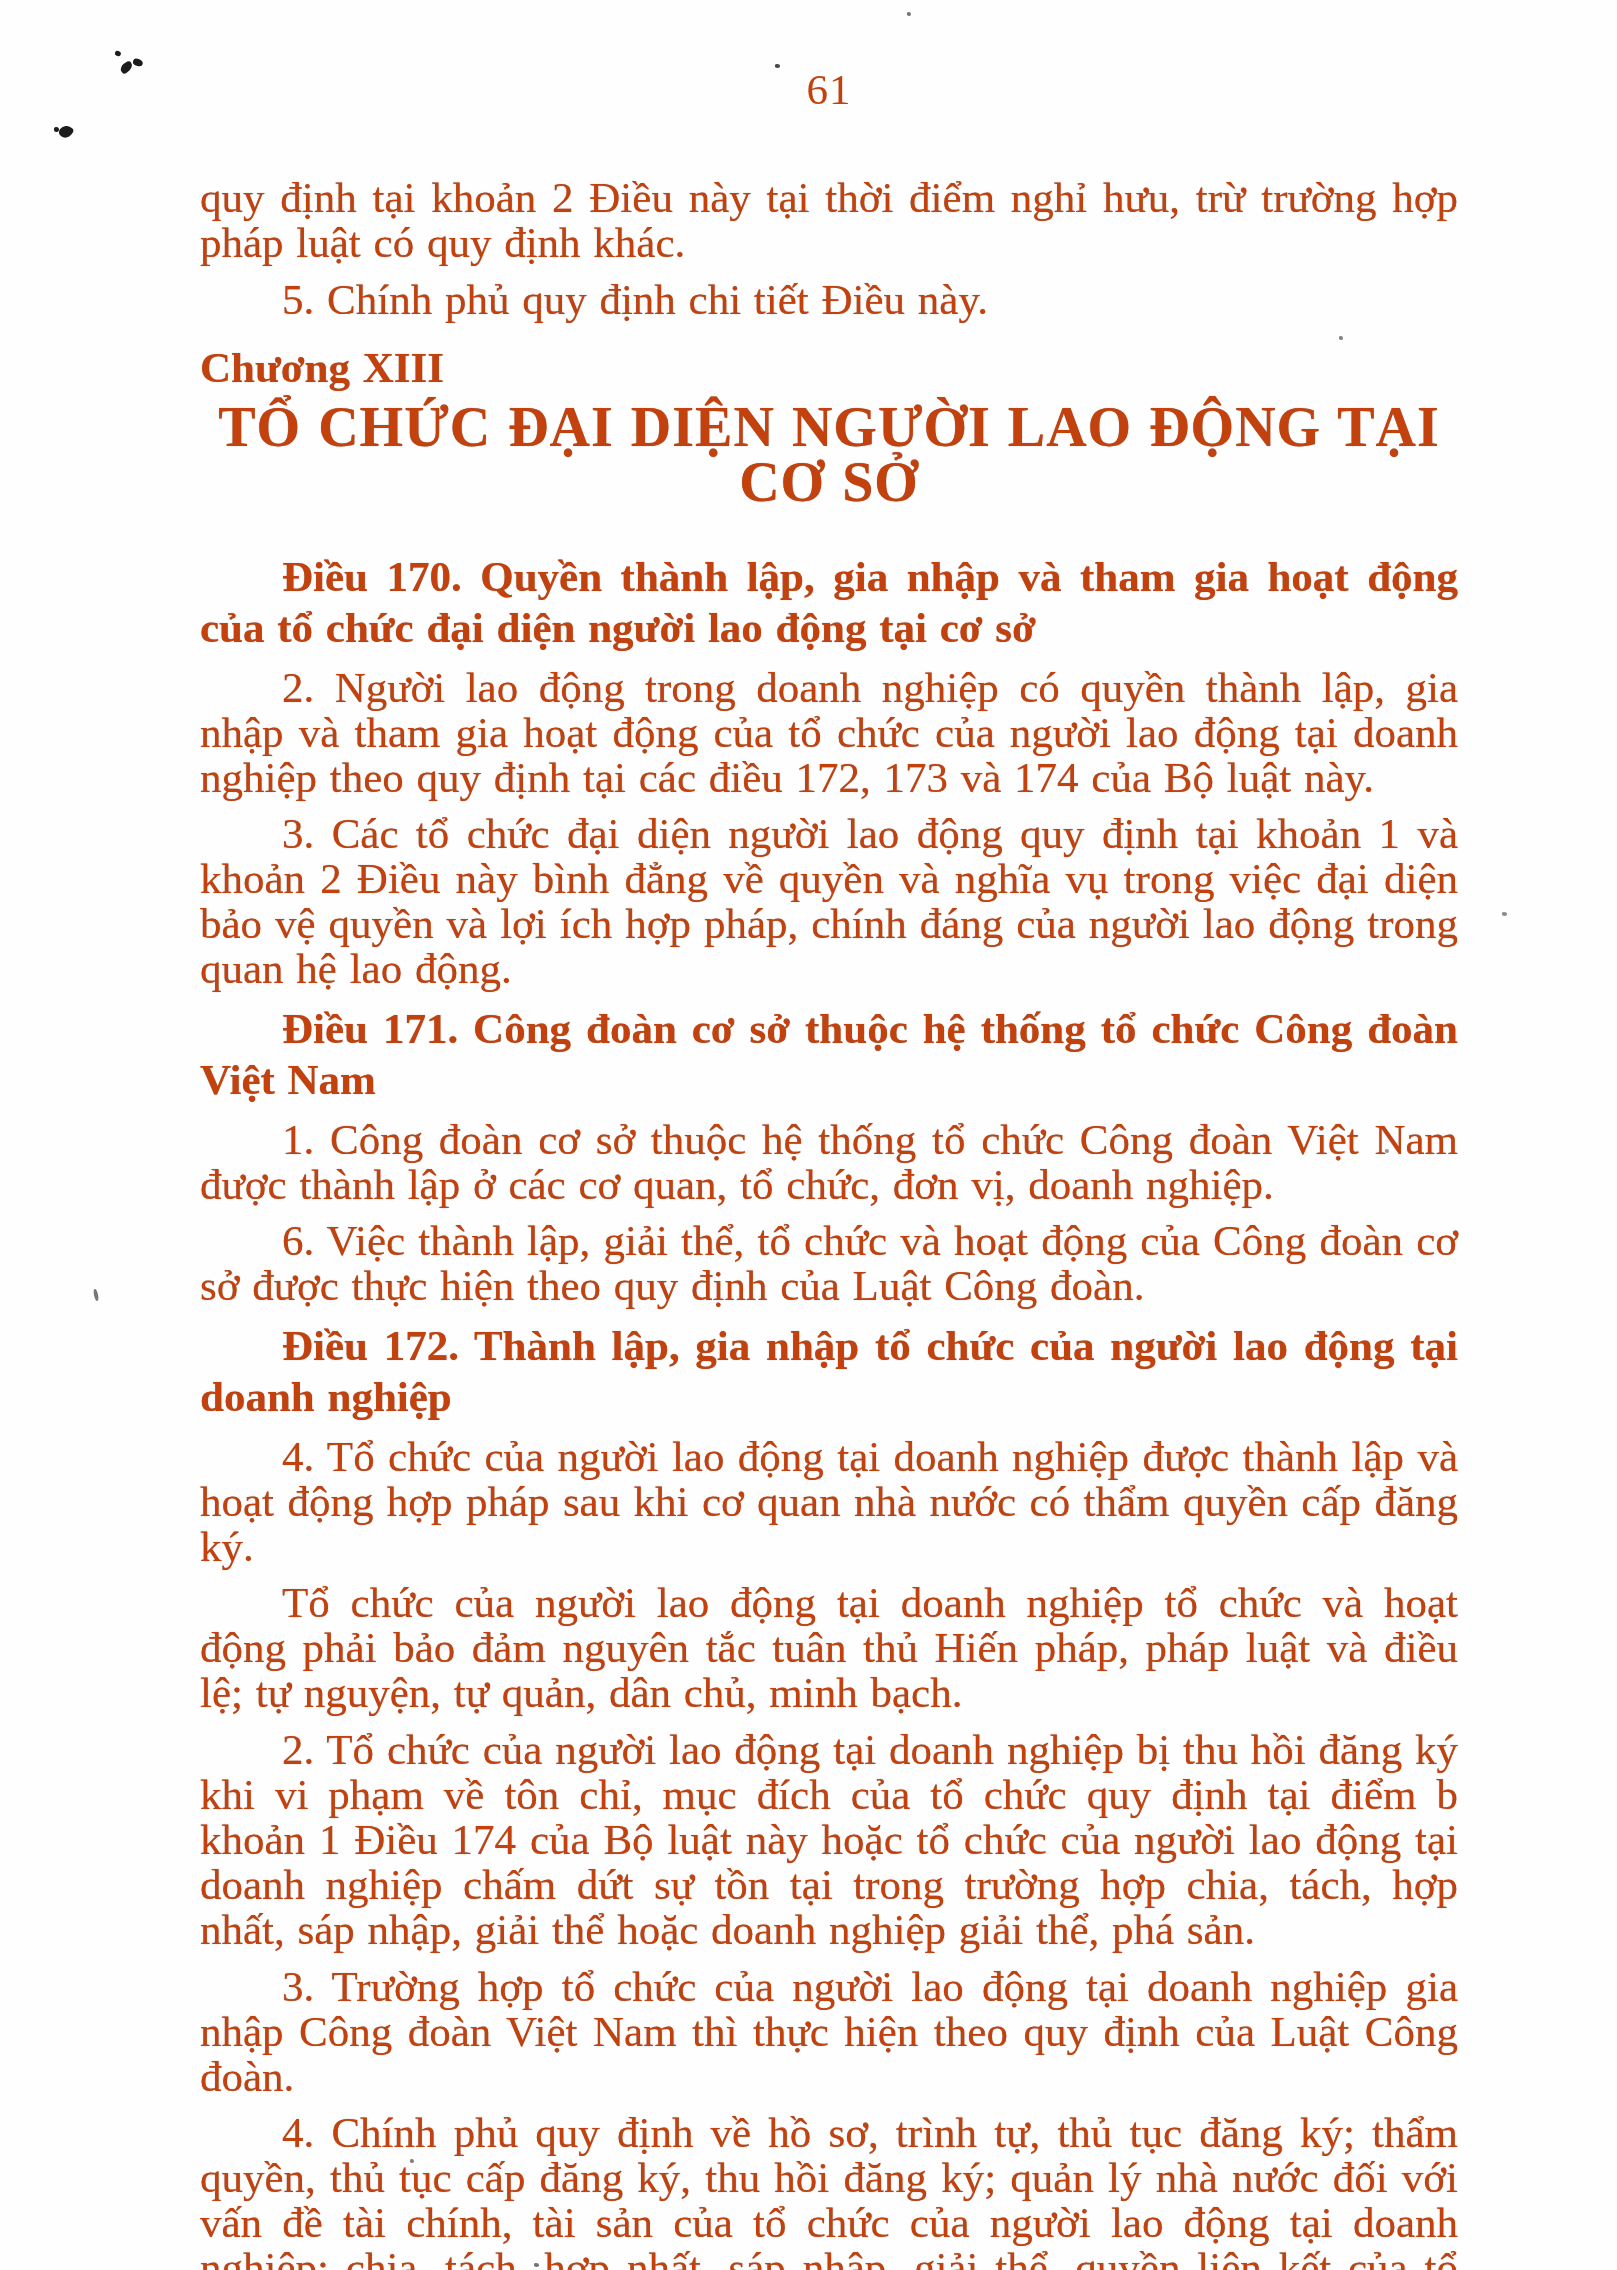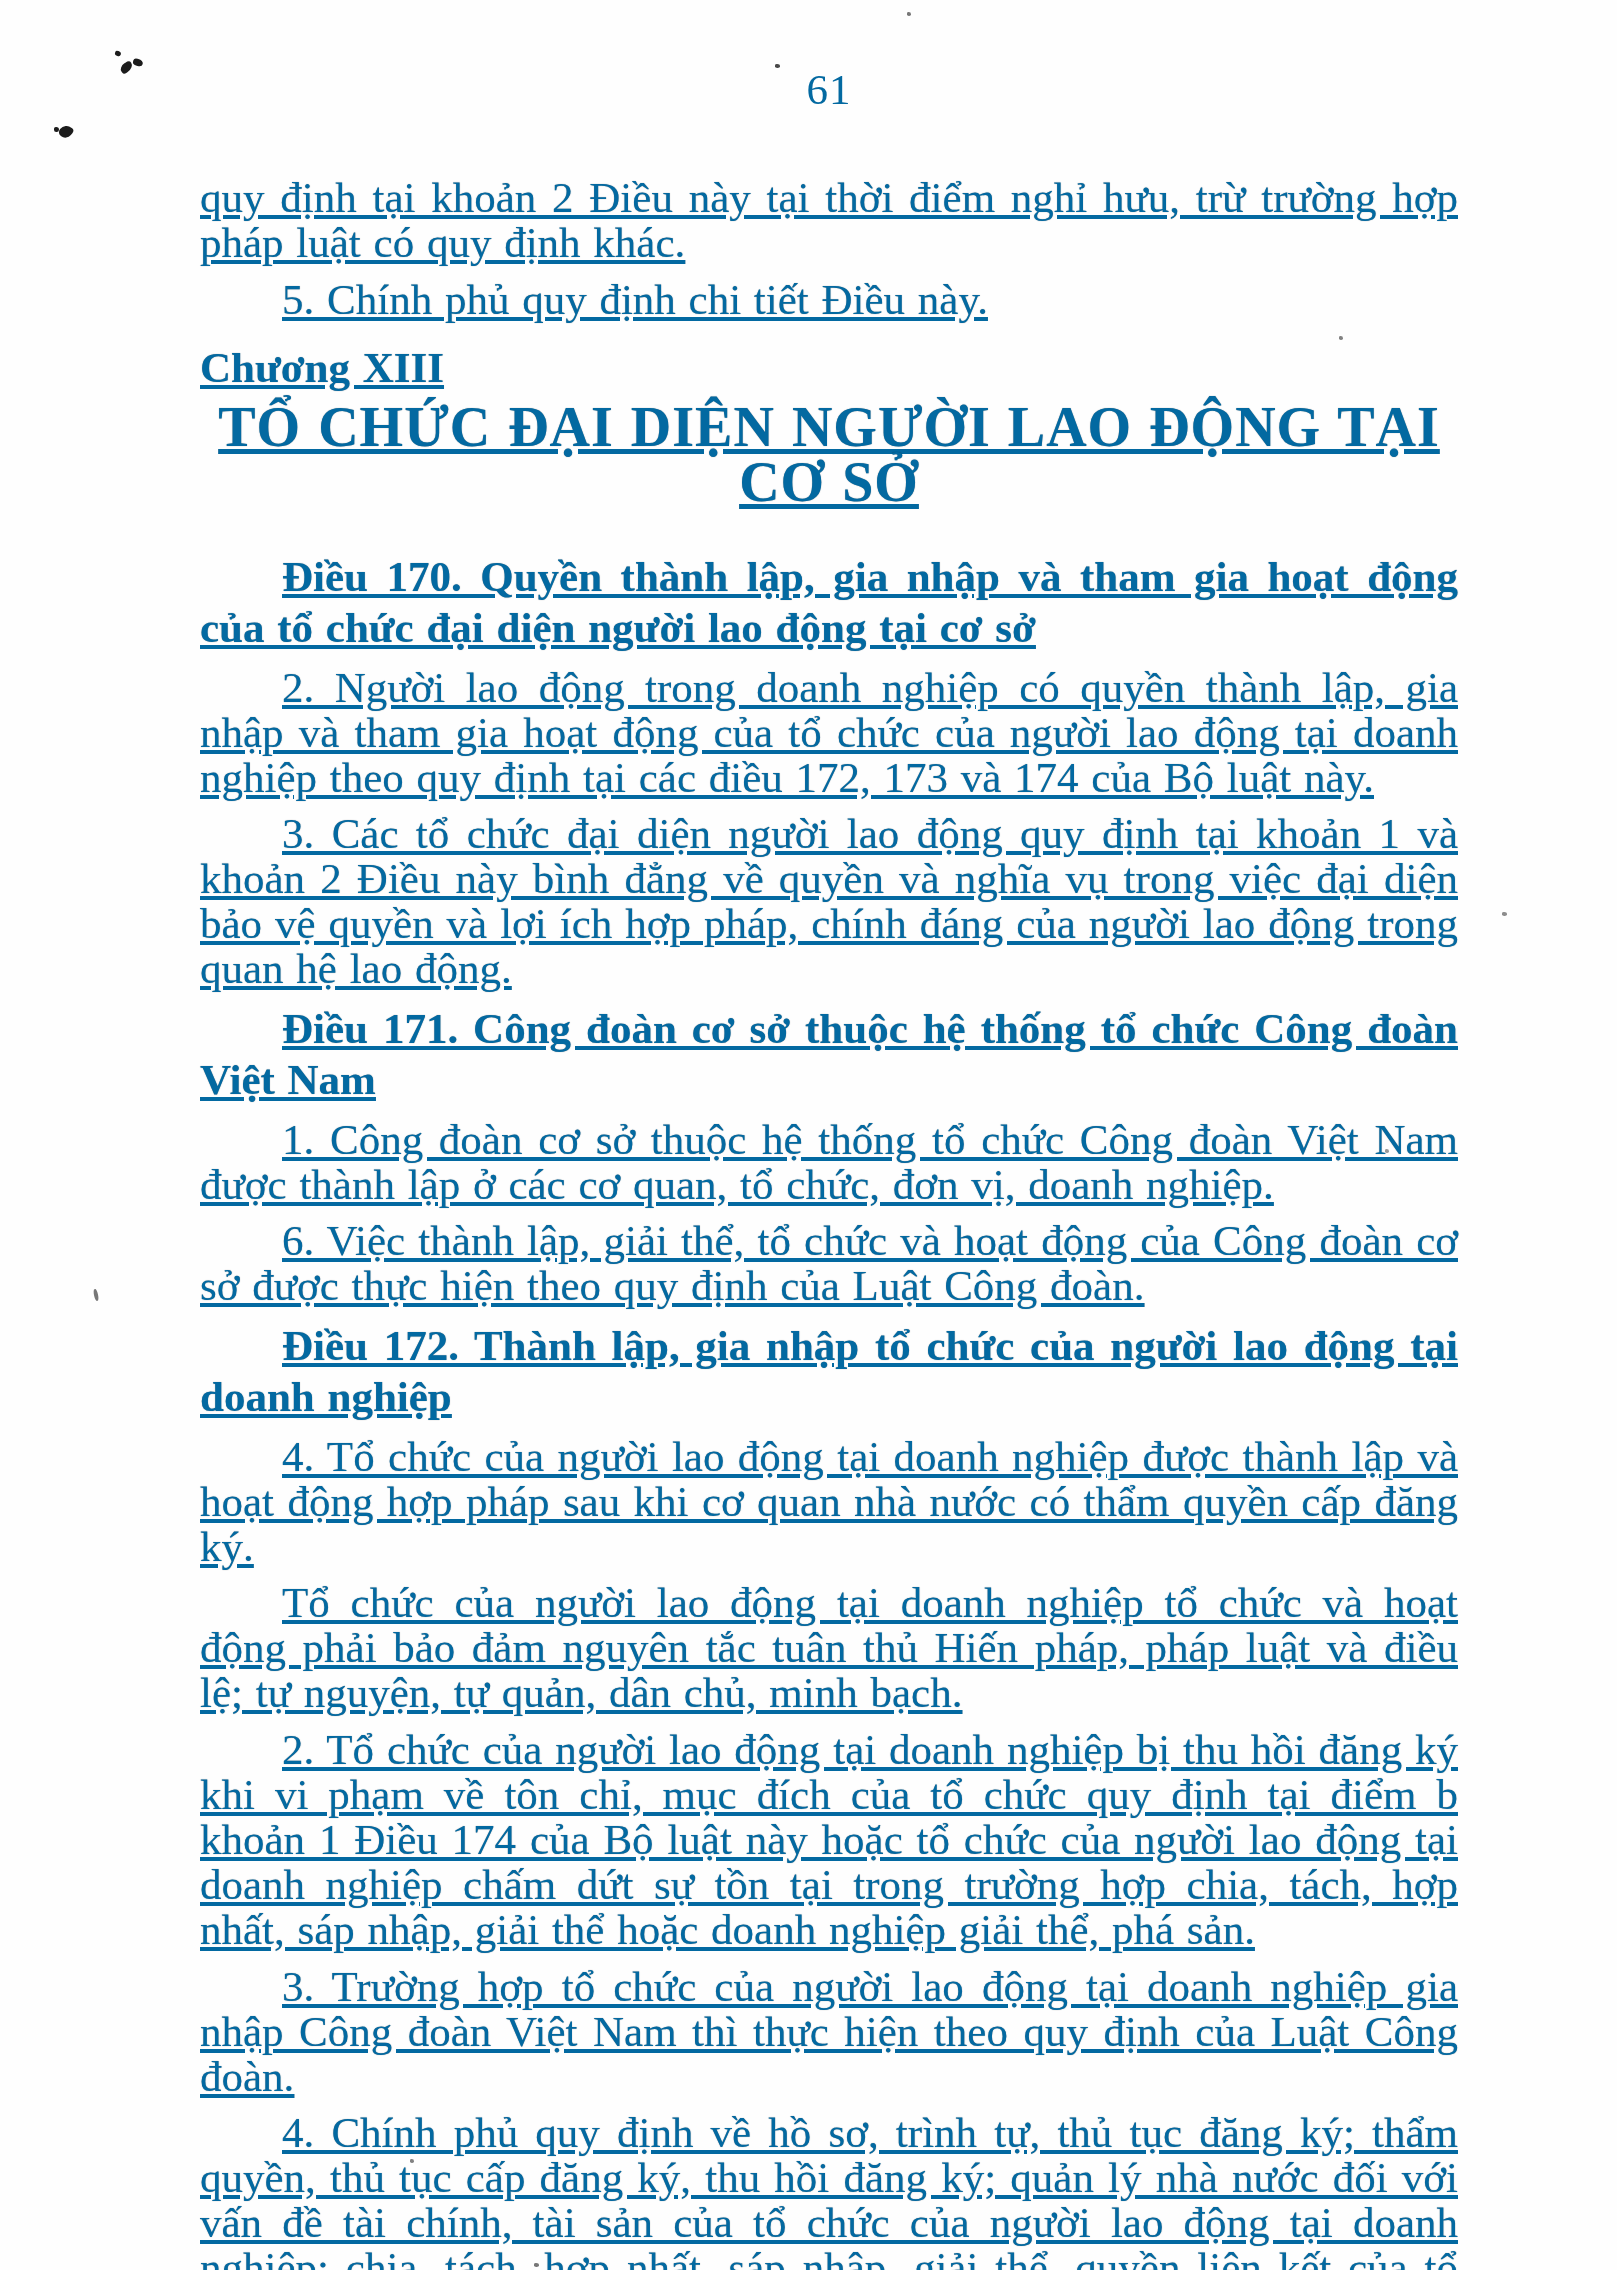--- a/index.html
+++ b/index.html
@@ -9,21 +9,21 @@
     background: #e8e8e8;
   }
   .page {
     position: relative;
     width: 1618px;
     height: 2270px;
     margin: 0 auto;
     background: #fefefe;
     overflow: hidden;
     font-family: "Liberation Serif", "DejaVu Serif", serif;
-    color: #0369a1;
+    color: #c2410c;
   }
   .content {
     position: absolute;
     left: 200px;
     top: 68px;
     width: 1258px;
   }
   .page-num {
     text-align: center;
     font-size: 43px;
@@ -35,21 +35,20 @@
   .article-heading,
   .chapter-label,
   .chapter-title {
     font-size: 43px;
     line-height: 45px;
     margin: 0 0 11.7px 0;
     text-align: justify;
     text-indent: 82px;
     word-spacing: 2px;
     text-shadow: 0 0 1px rgba(18,18,18,0.45);
-    text-decoration: underline;
   }
   .para.cont { text-indent: 0; }
   .article-heading {
     font-weight: bold;
     line-height: 51px;
     margin: 3.9px 0 11.7px 0;
   }
   .chapter-label {
     font-weight: bold;
     text-align: left;

